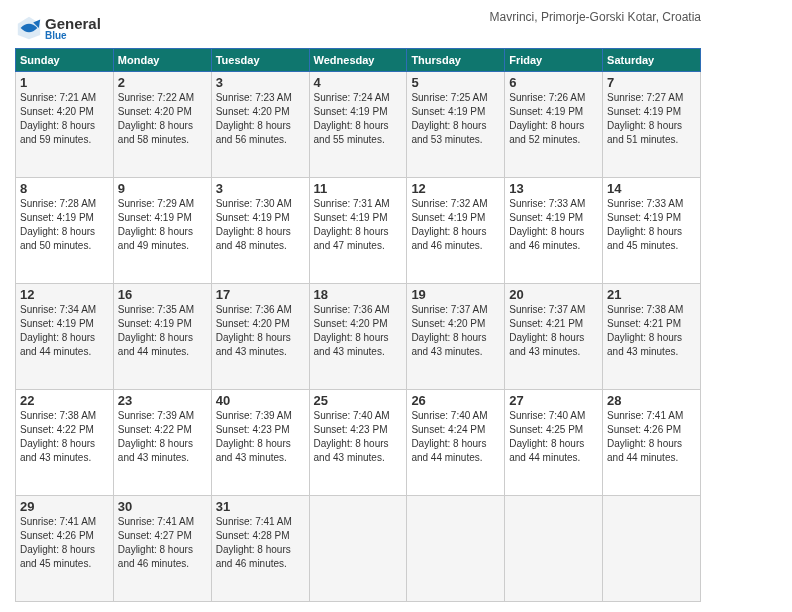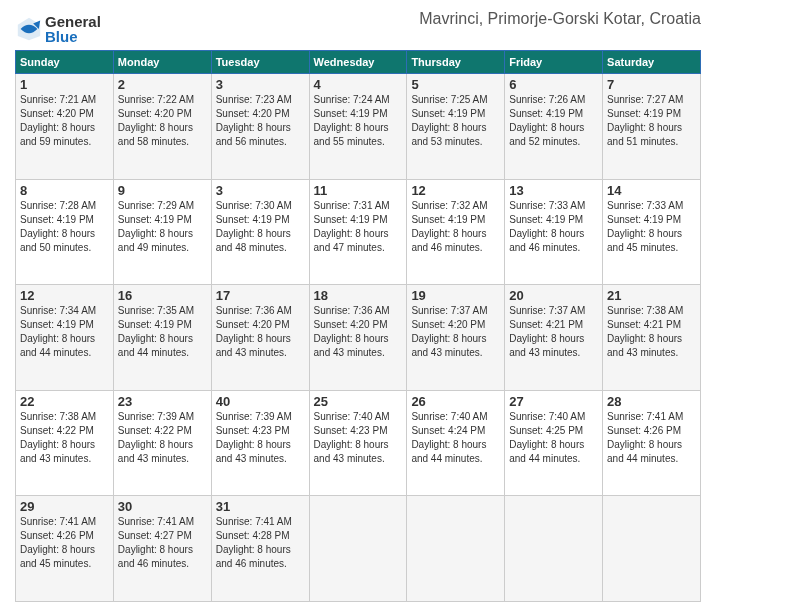--- a/index.html
+++ b/index.html
@@ -32,40 +32,40 @@
       display: flex;
       flex-direction: column;
       line-height: 1;
     }
     .logo-general {
       font-size: 15px;
       font-weight: bold;
       color: #333;
     }
     .logo-blue {
-      font-size: 15px;
+      font-size: 10px;
       font-weight: bold;
       color: #1a6fbd;
     }
     .logo-icon {
       width: 28px;
       height: 28px;
       margin-right: 2px;
     }
     .title-block {
       text-align: right;
     }
     .title-main {
       font-size: 32px;
       font-weight: bold;
       color: #333;
       line-height: 1.1;
     }
     .title-sub {
-      font-size: 16px;
+      font-size: 12px;
       color: #555;
     }
     table {
       width: 100%;
       border-collapse: collapse;
       flex: 1;
       font-size: 9.5px;
     }
     thead tr th {
       background-color: #0f766e;

